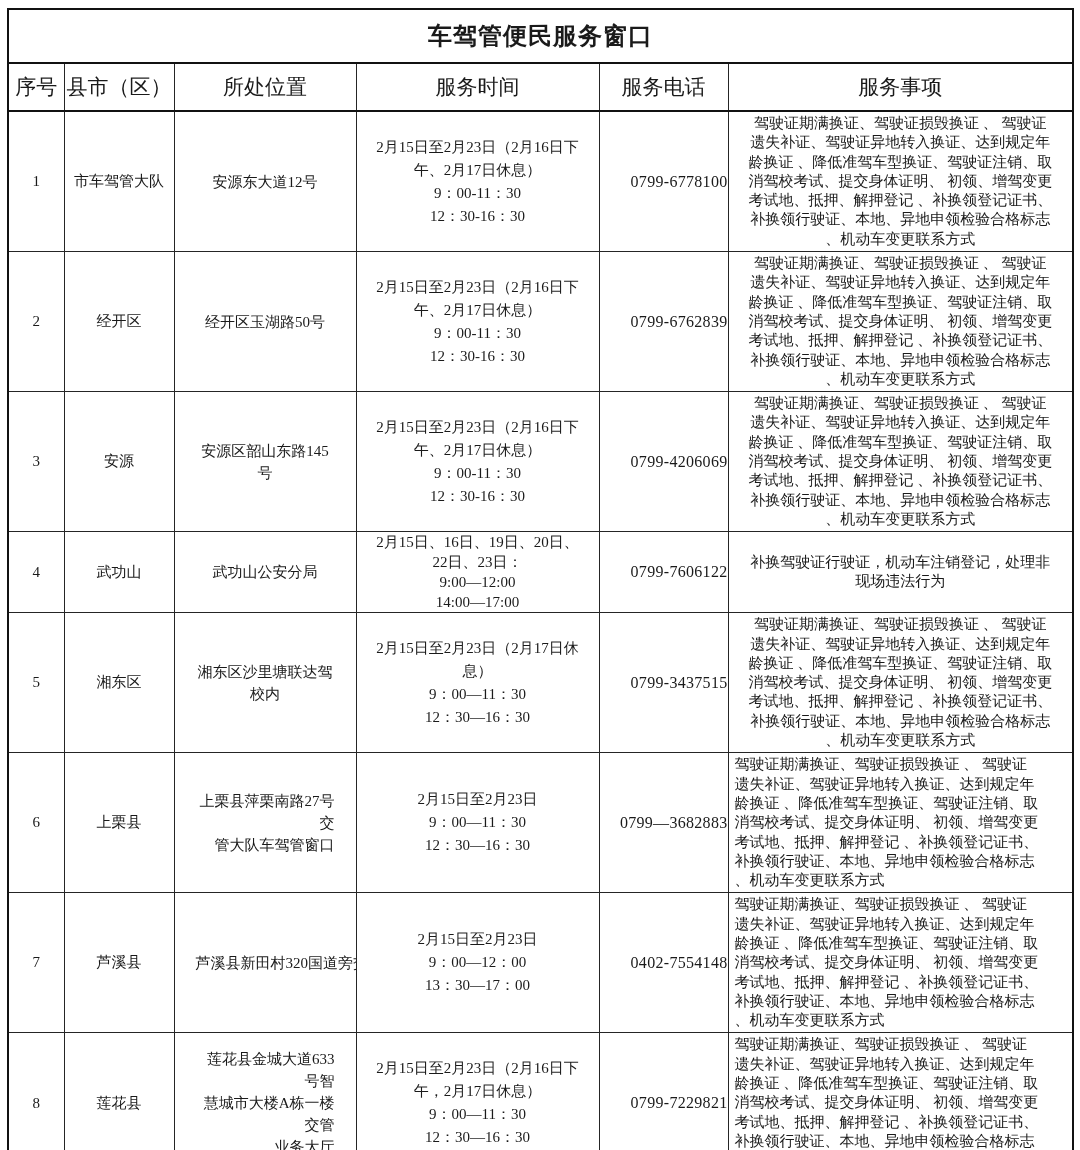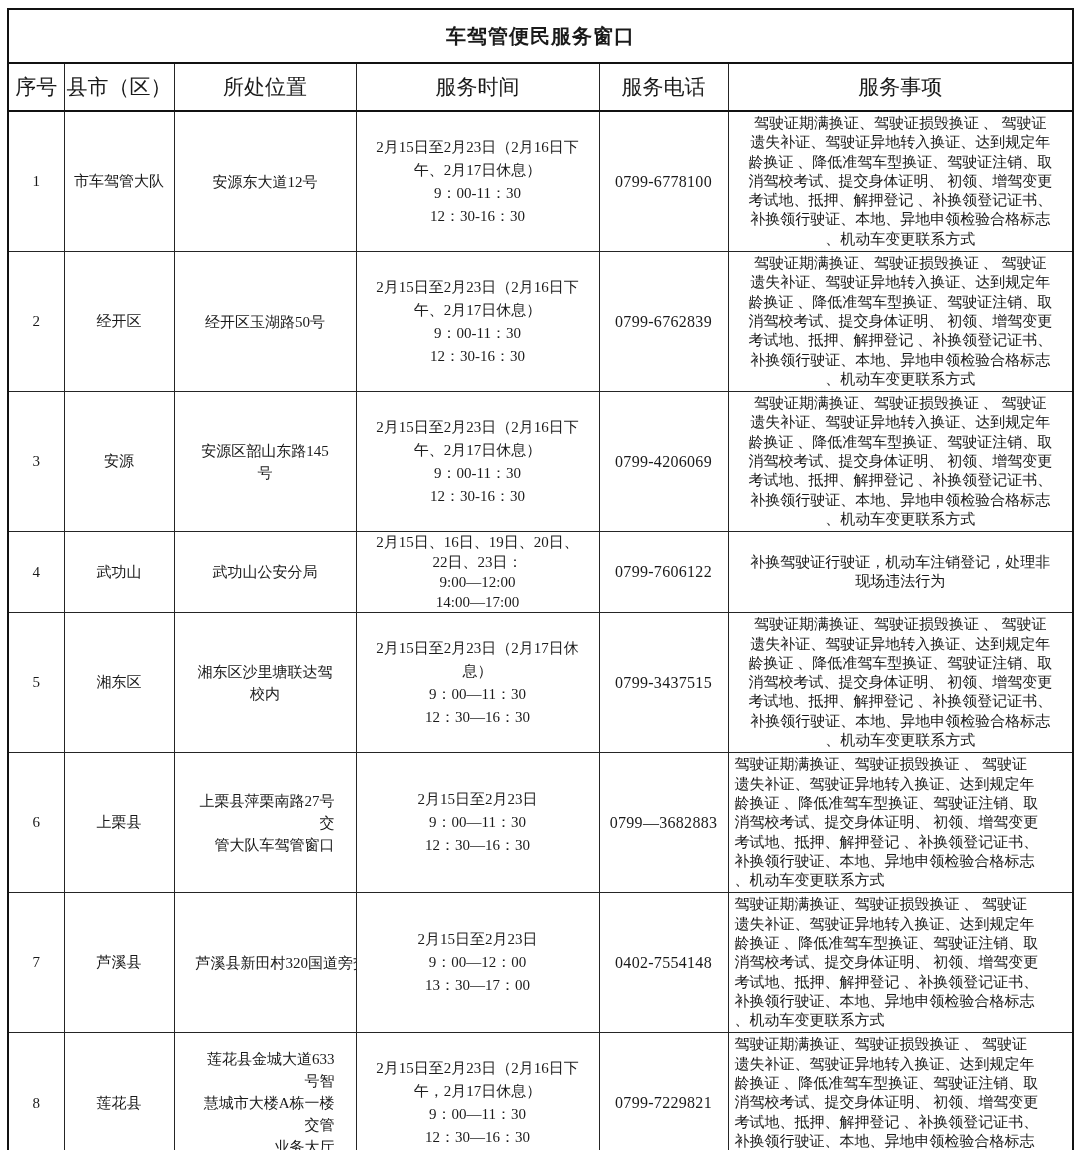--- a/index.html
+++ b/index.html
@@ -14,31 +14,31 @@
     border:2px solid #111;
   }
   td,th{
     border:1px solid #252525;
     vertical-align:middle;
     overflow:hidden;
     padding:0;
   }
   .title-cell{
     height:52px;text-align:center;
-    font-size:20px;font-weight:bold;letter-spacing:1px;
+    font-size:24px;font-weight:bold;letter-spacing:1px;
     border-bottom:2px solid #111;
   }
   th{
     height:46px;font-size:21px;font-weight:normal;text-align:center;
     border-bottom:2px solid #111;
   }
   .r1{height:138px}.r2{height:137px}.r3{height:135px}.r4{height:80px}
   .r5{height:133px}.r6{height:137px}.r7{height:137px}.r8{height:136px}
   .no,.dist{text-align:center;font-size:15px;}
-  .phone{text-align:center;font-size:16px;letter-spacing:.3px;white-space:nowrap;}
+  .phone{text-align:right;font-size:16px;letter-spacing:.3px;white-space:nowrap;}
   .loc{font-size:15px;padding:0 21px;line-height:22px;}
   .loc-center{text-align:center;}
   .loc-left{text-align:right;white-space:pre-line;}
   .loc-clip{white-space:nowrap;}
   .time{
     font-size:15px;text-align:center;white-space:pre-line;line-height:23px;margin-left:18px;
   }
   .time-tight{line-height:20px;}
   .svc{
     font-size:15px;line-height:19.3px;white-space:pre-line;padding:2px 6px;

